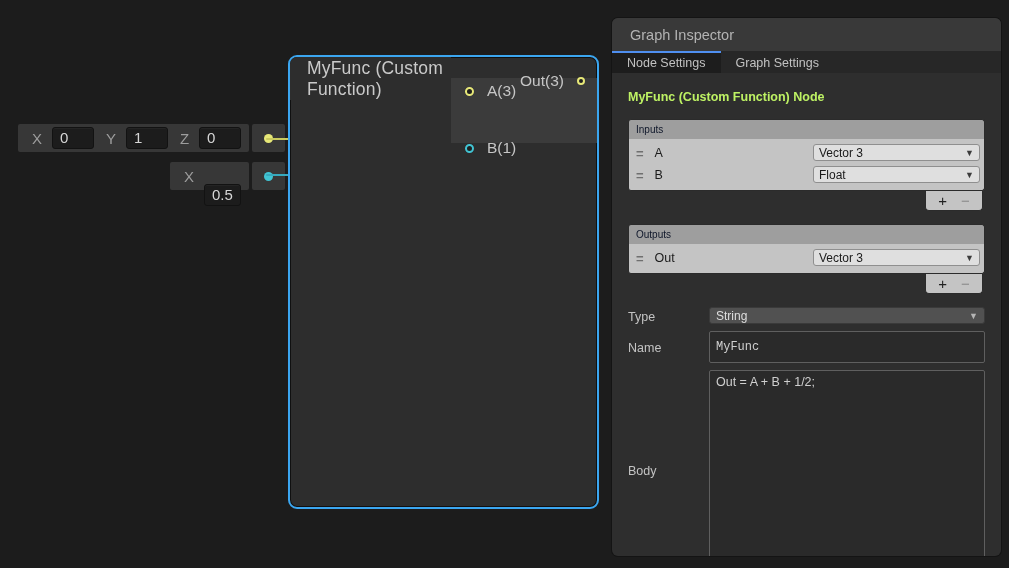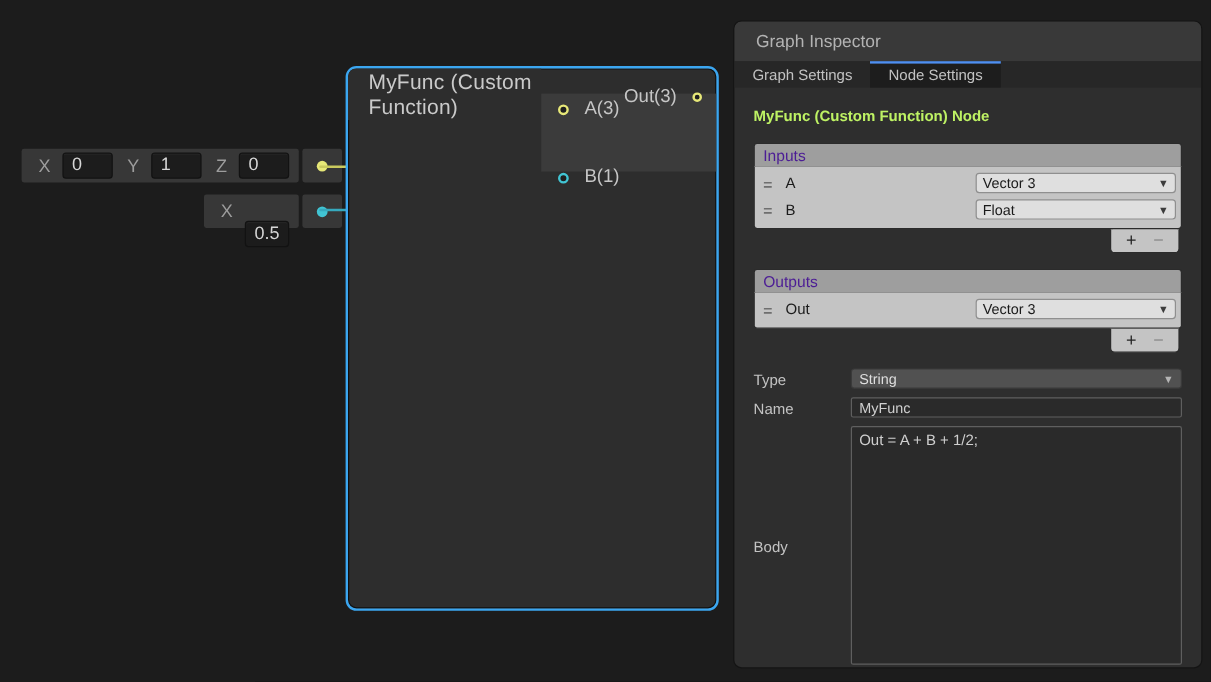--- a/index.html
+++ b/index.html
@@ -75,21 +75,21 @@
   }
   .tab.active { background:#1d1d1d; min-width:100px; }
   .panel-content { flex:1; padding:10px 16px 0 16px; position:relative; }
   .node-heading { color:#bef264; font-size:12.5px; font-weight:bold; margin:7px 0 0 0; }
 
   
   .rlist { margin-top:15px; }
   .rlist-header {
     height:20px; background:#9e9e9e; border:1px solid #2b2b2b; border-bottom:none;
     border-radius:3px 3px 0 0; display:flex; align-items:center;
-    padding-left:7px; color:#4c1d95; font-size:13px;
+    padding-left:7px; color:#0f172a; font-size:10px;
   }
   .rlist-body {
     background:#c4c4c4; border:1px solid #2b2b2b; border-top:none;
     border-radius:0 0 3px 3px; padding:3px 0 4px 0;
   }
   .rlist-row { height:22px; display:flex; align-items:center; position:relative; padding-left:7px; }
   .drag-handle { color:#6f6f6f; font-size:13px; letter-spacing:-1px; font-weight:bold; }
   .row-name { color:#1b1b1b; font-size:12.5px; margin-left:12px; }
   .row-select {
     position:absolute; right:4px; top:2px; width:167px; height:17px;
@@ -109,22 +109,22 @@
   
   .prop-row { display:flex; align-items:center; margin-top:7px; }
   .prop-label { width:81px; color:#c3c3c3; font-size:12.5px; padding-top:2px; flex:0 0 auto; }
   .dd-dark {
     flex:1; height:17px; background:#515151; border:1px solid #3a3a3a; border-radius:3px;
     display:flex; align-items:center; padding-left:6px; position:relative;
     color:#dedede; font-size:12px;
   }
   .dd-dark .arrow { position:absolute; right:6px; top:3px; color:#b5b5b5; font-size:9px; }
   .tf-dark {
-    flex:1; height:17px; background:#2a2a2a; border:1px solid #5f5f5f; border-radius:2px;
-    display:flex; align-items:center; padding-left:6px; color:#cfcfcf; font-size:12px;
+    flex:1; height:32px; background:#2a2a2a; border:1px solid #5f5f5f; border-radius:2px;
+    display:flex; align-items:center; padding-left:6px; color:#cfcfcf; font-size:12px;font-family:Liberation Mono, monospace;
   }
   .ta-dark {
     flex:1; height:199px; background:#2a2a2a; border:1px solid #5f5f5f; border-radius:2px;
     padding:3px 6px; color:#cfcfcf; font-size:12.5px; line-height:17px;
   }
 </style>
 </head>
 <body>
 
 <div id="stage">
@@ -173,22 +173,22 @@
         </div>
       </div>
     </div>
     <div class="node-preview" style="background: rgb(189, 253, 189);"></div>
   </div>
 
   <div class="panel">
     <div class="panel-titlebar">Graph Inspector</div>
 
     <div class="tabbar">
+      <div class="tab active" style="border-top-color: rgb(79, 143, 240);">Node Settings</div>
       <div class="tab">Graph Settings</div>
-      <div class="tab active" style="border-top-color: rgb(79, 143, 240);">Node Settings</div>
     </div>
 
     <div class="panel-content">
       <div class="node-heading">MyFunc (Custom Function) Node</div>
 
       <div class="rlist">
         <div class="rlist-header">Inputs</div>
         <div class="rlist-body">
           <div class="rlist-row">
             <span class="drag-handle">=</span>

